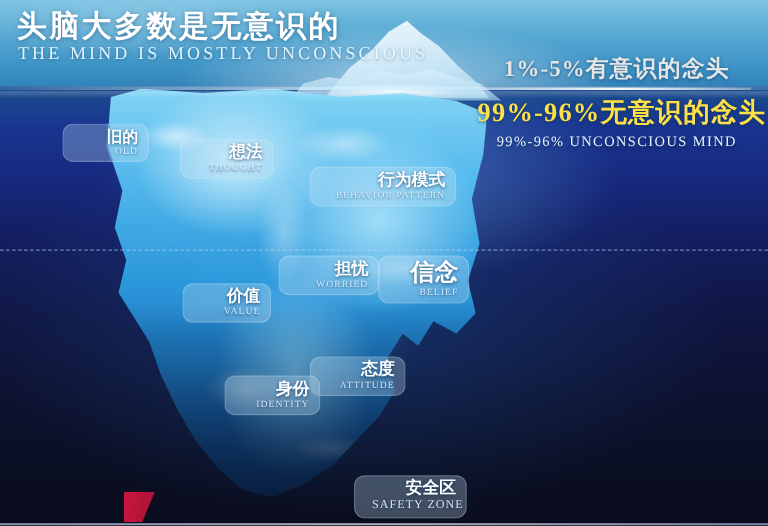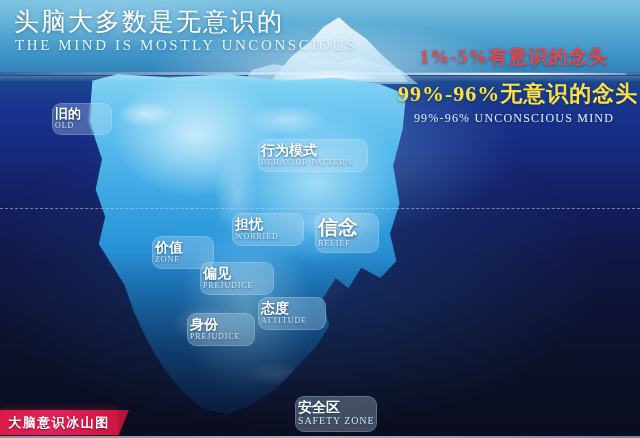--- a/index.html
+++ b/index.html
@@ -136,37 +136,37 @@
   }
   .berg-halo{
     position:absolute;left:70px;top:66px;width:350px;height:360px;
     background:radial-gradient(ellipse 180px 180px at 175px 160px, rgba(120,205,250,.22), rgba(120,205,250,0) 70%);
     filter:blur(6px);
   }
 
   
   .title-cn{
     position:absolute;left:14px;top:5px;
-    font-size:25px;font-weight:400;color:#ffffff;
+    font-size:25px;font-weight:700;color:#ffffff;
     letter-spacing:2px;
     text-shadow:0 1px 4px rgba(20,70,110,.55);
     white-space:nowrap;
   }
   .title-en{
     position:absolute;left:15px;top:37px;
     font-size:15px;color:#eaf7ff;
     letter-spacing:2.6px;
     text-shadow:0 1px 3px rgba(20,70,110,.5);
     white-space:nowrap;
     opacity:.95;
   }
 
   .pct-block{position:absolute;left:398px;top:44px;width:232px;text-align:center;}
   .pct-top{
-    font-size:19px;color:#ef4444;font-weight:700;letter-spacing:1px;
+    font-size:19px;color:#e5e5e5;font-weight:700;letter-spacing:1px;
     text-shadow:0 1px 3px rgba(10,50,90,.6);white-space:nowrap;
   }
   .pct-rule{
     margin:3px 4px 4px 4px;height:2px;
     background:linear-gradient(90deg,rgba(255,255,255,.25),rgba(255,255,255,.95),rgba(255,255,255,.3));
   }
   .pct-bot{
     font-size:22px;color:#fde047;font-weight:700;letter-spacing:1px;
     text-shadow:0 1px 3px rgba(10,40,80,.7);white-space:nowrap;
   }
@@ -175,22 +175,22 @@
     font-size:12px;color:#e6f2ff;letter-spacing:1.2px;white-space:nowrap;
     text-shadow:0 1px 2px rgba(10,40,80,.7);
   }
 
   
   .chip{
     position:absolute;
     border-radius:9px;
     background:rgba(196,226,245,.30);
     box-shadow:inset 0 0 0 1px rgba(225,243,255,.20);
-    padding:4px 9px 5px 3px;
-    text-align:left;
+    padding:4px 9px 5px 15px;
+    text-align:right;
     backdrop-filter:blur(1px);
     white-space:nowrap;
   }
   .chip .cn{
     display:block;
     color:#ffffff;font-weight:700;
     text-shadow:0 1px 3px rgba(10,45,85,.75);
     line-height:1.08;
   }
   .chip .en{
@@ -257,61 +257,58 @@
     <div class="pct-rule"></div>
     <div class="pct-bot">99%-96%无意识的念头</div>
     <div class="pct-bot-en">99%-96% UNCONSCIOUS MIND</div>
   </div>
 
   <div class="chip" style="left:52px;top:103px;width:48px;">
     <span class="cn" style="font-size:13px;">旧的</span>
     <span class="en" style="font-size:8px;">OLD</span>
   </div>
 
+  <div class="chip" style="left:150px;top:116px;width:54px;">
+    <span class="cn" style="font-size:14px;">想法</span>
+    <span class="en" style="font-size:8px;">THOUGHT</span>
+  </div>
 
   <div class="chip" style="left:258px;top:139px;width:98px;">
     <span class="cn" style="font-size:14px;">行为模式</span>
     <span class="en" style="font-size:8px;">BEHAVIOR PATTERN</span>
   </div>
 
 
   <div class="chip" style="left:211px;top:213px;width:60px;margin-left:21px;">
     <span class="cn" style="font-size:14px;">担忧</span>
     <span class="en" style="font-size:8px;">WORRIED</span>
   </div>
 
   <div class="chip" style="left:315px;top:213px;width:52px;">
     <span class="cn" style="font-size:20px;">信念</span>
     <span class="en" style="font-size:8px;">BELIEF</span>
   </div>
 
   <div class="chip" style="left:152px;top:236px;width:50px;">
     <span class="cn" style="font-size:14px;">价值</span>
-    <span class="en" style="font-size:8px;">ZONE</span>
-  </div>
-
-  <div class="chip" style="left:200px;top:262px;width:62px;">
-    <span class="cn" style="font-size:14px;">偏见</span>
-    <span class="en" style="font-size:8px;">PREJUDICE</span>
-  </div>
+    <span class="en" style="font-size:8px;">VALUE</span>
+  </div>
+
 
   <div class="chip" style="left:258px;top:297px;width:56px;">
     <span class="cn" style="font-size:14px;">态度</span>
     <span class="en" style="font-size:8px;">ATTITUDE</span>
   </div>
 
   <div class="chip" style="left:187px;top:313px;width:56px;">
     <span class="cn" style="font-size:14px;">身份</span>
-    <span class="en" style="font-size:8px;">PREJUDICE</span>
+    <span class="en" style="font-size:8px;">IDENTITY</span>
   </div>
 
   <div class="chip" style="left:295px;top:396px;width:70px;">
     <span class="cn" style="font-size:14px;">安全区</span>
     <span class="en" style="font-size:10px;">SAFETY ZONE</span>
   </div>
 
   <div class="badge-skew"></div>
-  <div class="badge">
-    <span>大脑意识冰山图</span>
-  </div>
 
   <div class="bottom-edge"></div>
 </div>
 
 </body></html>

